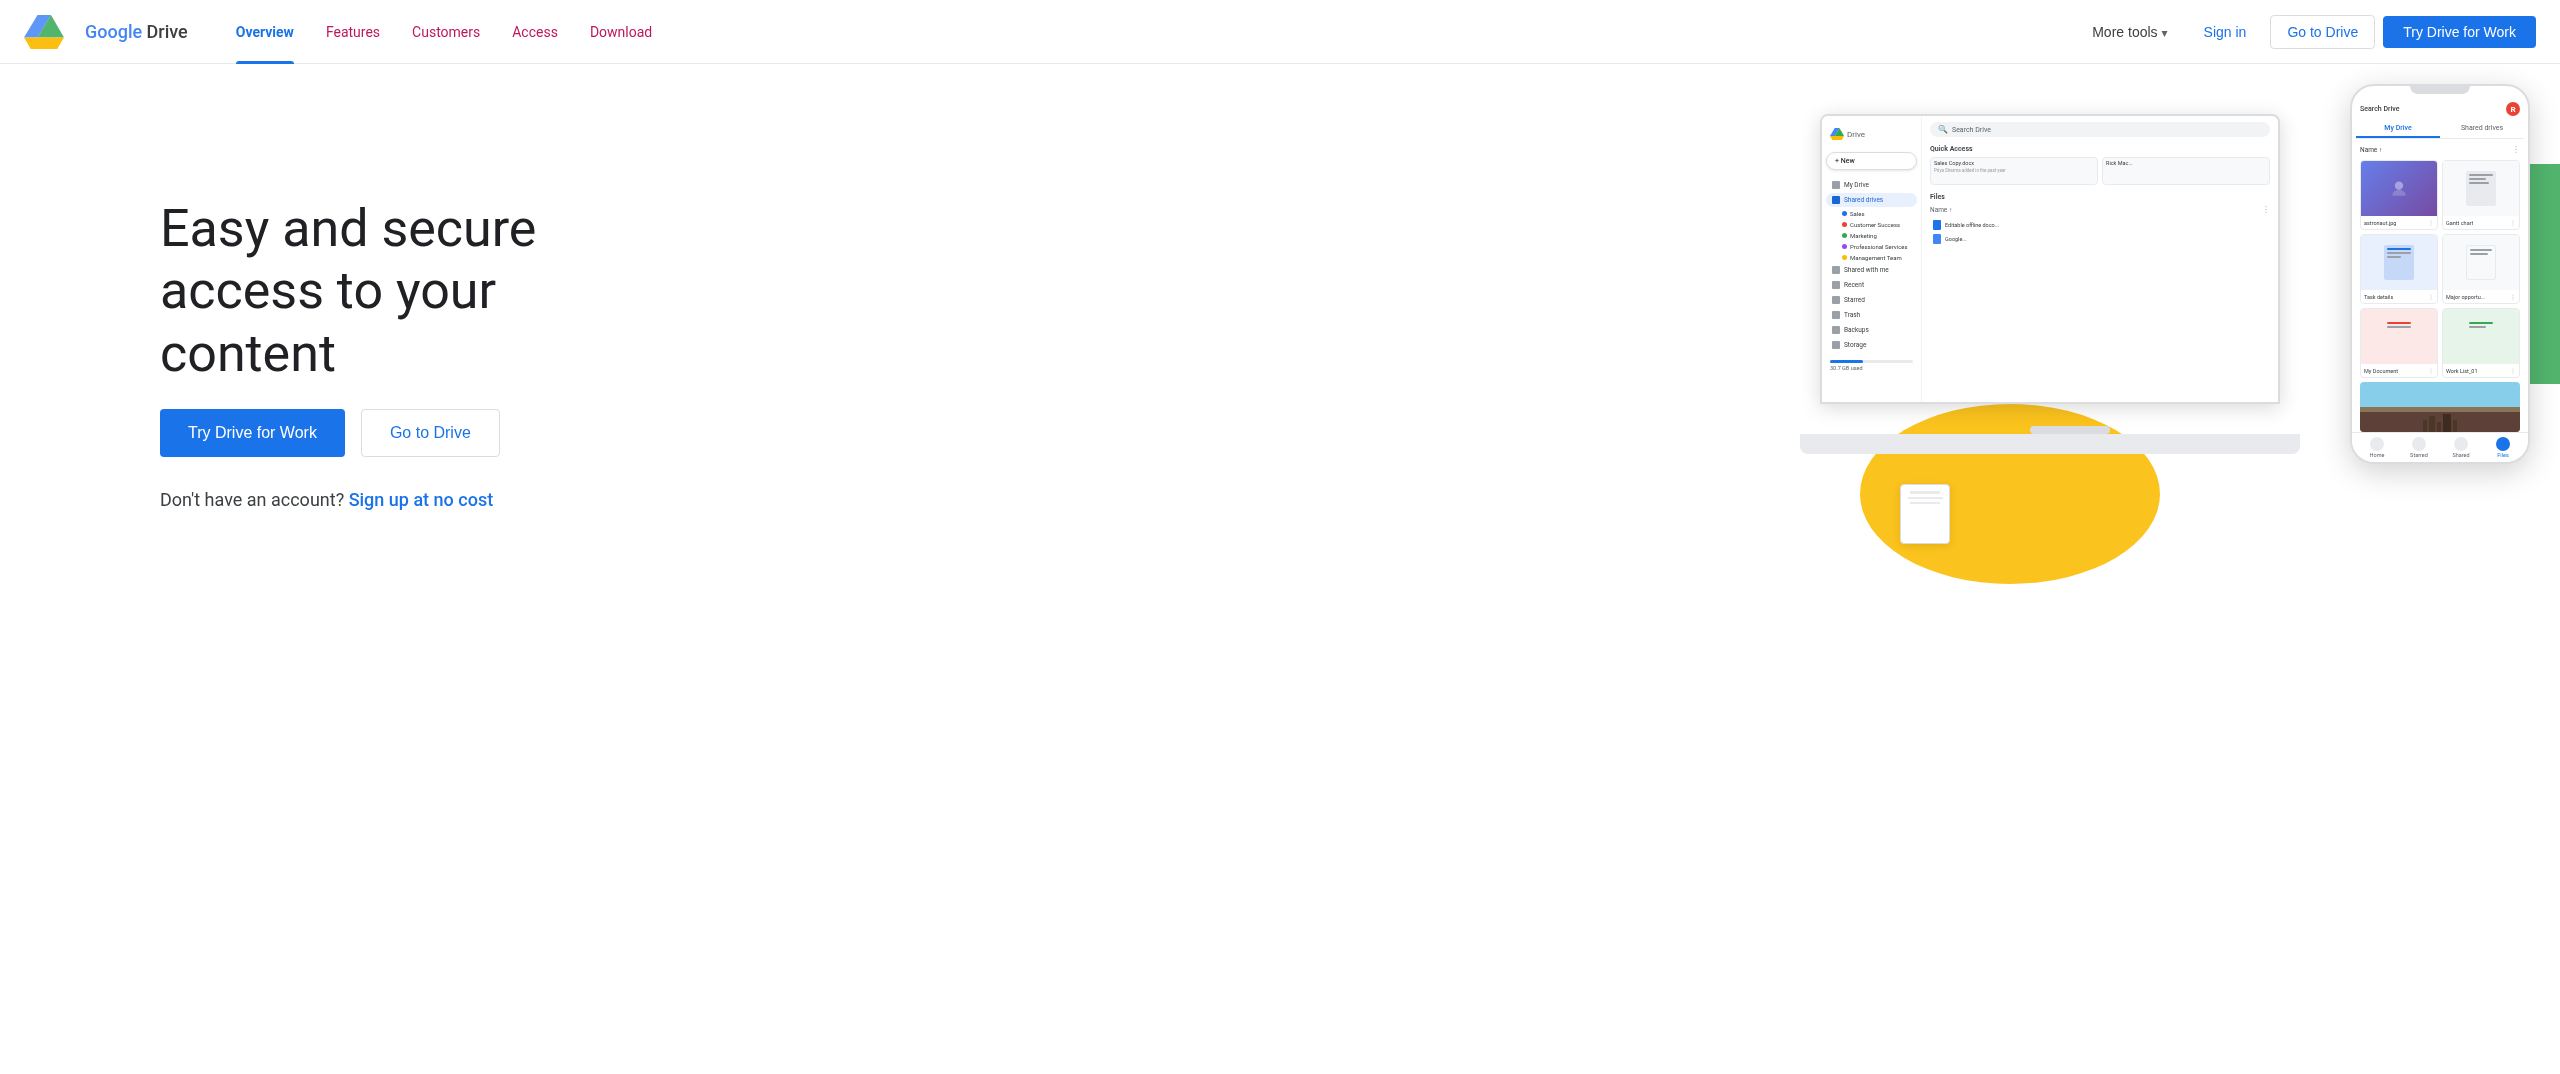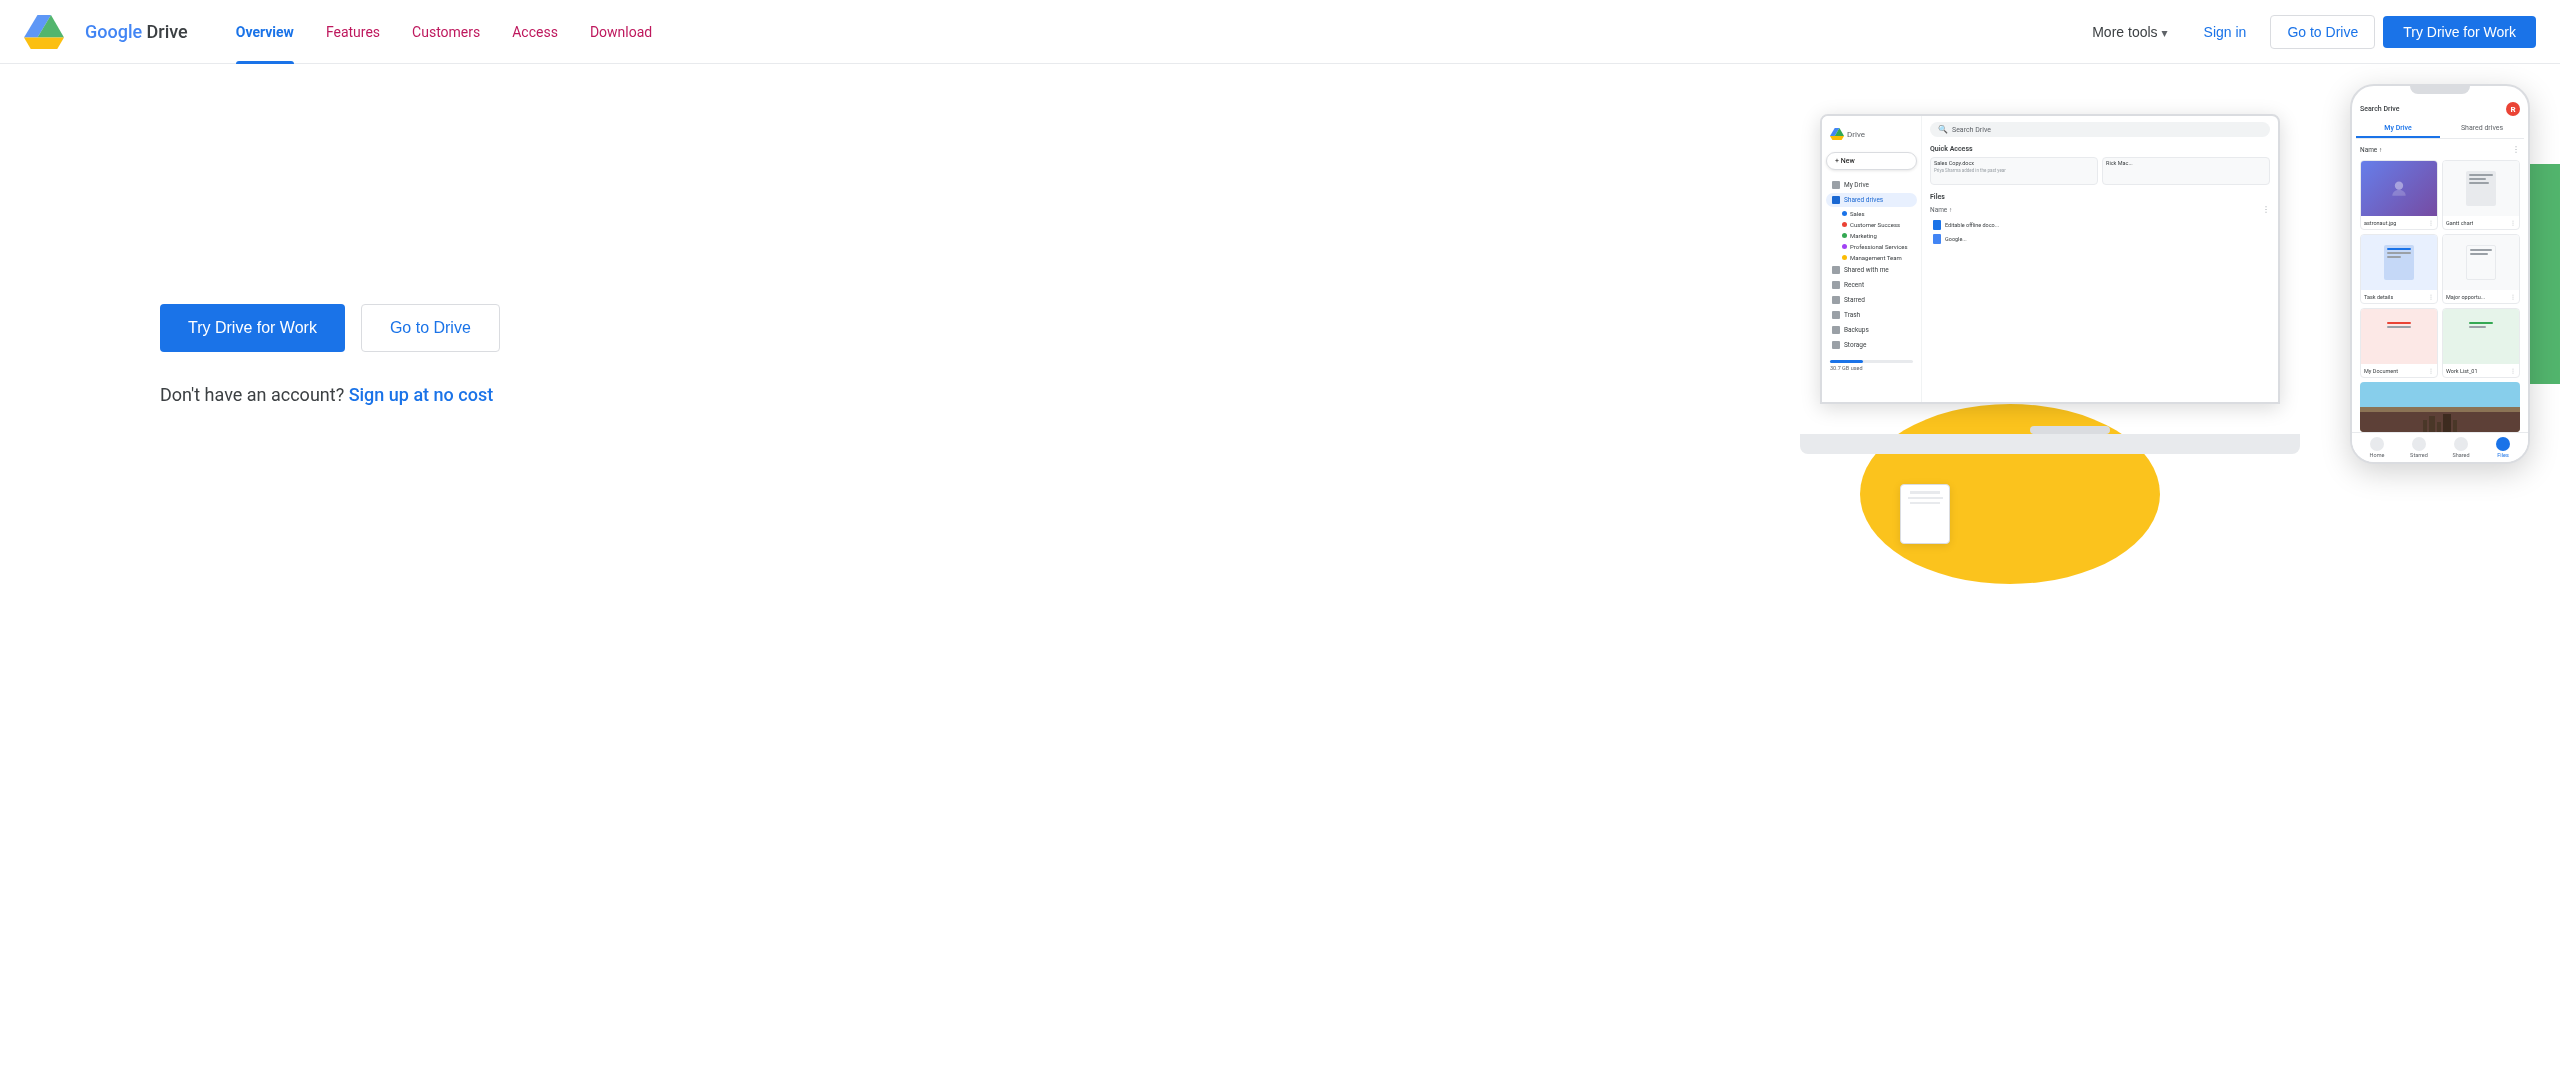--- a/index.html
+++ b/index.html
@@ -618,20 +618,21 @@
       <span>Go to Drive</span>
     </button>
     <button class="try-drive-btn">
       <span>Try Drive for Work</span>
     </button>
   </div>
 </nav>
 
 <section class="hero">
   <div class="hero-content">
+    <h1 class="hero-title">Easy and secure access to your content</h1>
     <div class="hero-buttons">
       <button class="hero-try-btn">
         <span>Try Drive for Work</span>
       </button>
       <button class="hero-go-btn">
         <span>Go to Drive</span>
       </button>
     </div>
     <p class="hero-signup">
       <span>Don't have an account?</span>

